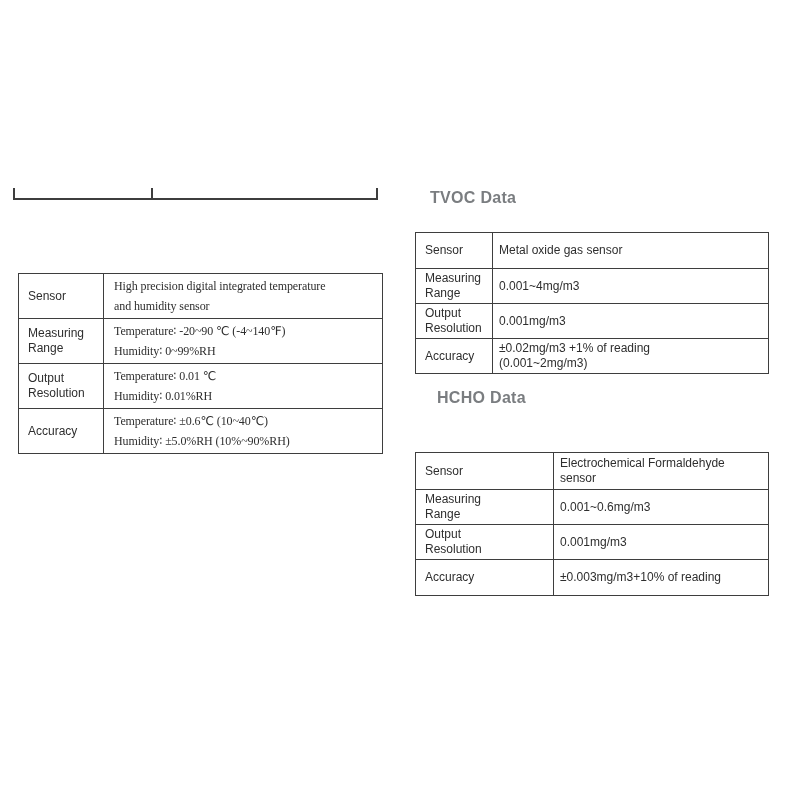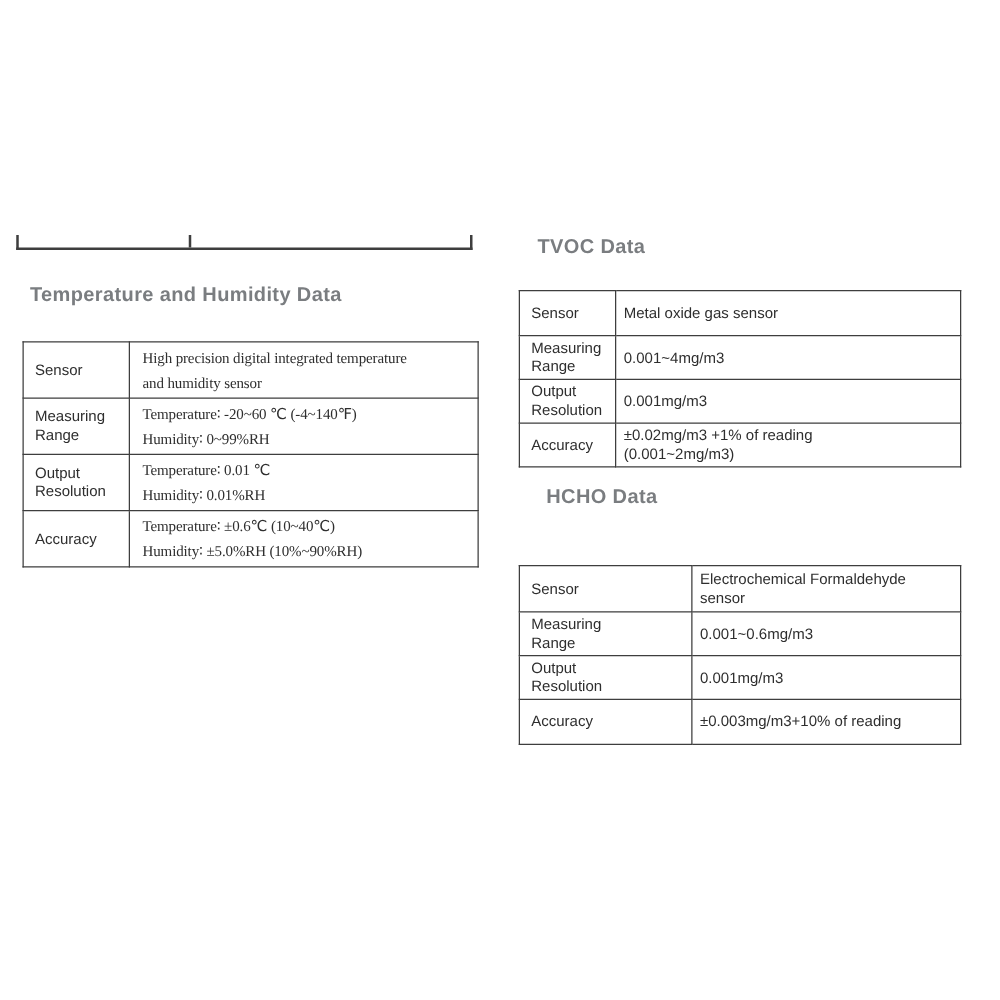--- a/index.html
+++ b/index.html
@@ -61,41 +61,40 @@
 </style>
 </head>
 <body>
 
 <div class="page">
 
   <div class="crop-table">
     <div class="crop-div"></div>
   </div>
 
-  <div class="heading" id="h-temp">Temperature and Humidity Data</div>
 
   <table class="spec" id="t-temp">
     <colgroup>
         <col class="c1">
         <col>
       </colgroup>
     <tbody>
         <tr>
       <td class="label">
         <span class="lbl">Sensor</span></td>
       <td class="value">
         <span class="line">High precision digital integrated temperature</span>
         <span class="line">and humidity sensor</span>
           </td>
     </tr>
     <tr>
       <td class="label">
         <span class="lbl">Measuring Range</span></td>
       <td class="value">
-        <span class="line">Temperature∶ -20~60 ℃ (-4~140℉)</span>
+        <span class="line">Temperature∶ -20~90 ℃ (-4~140℉)</span>
         <span class="line">Humidity∶ 0~99%RH</span>
           </td>
     </tr>
     <tr>
       <td class="label">
         <span class="lbl">Output Resolution</span></td>
       <td class="value">
         <span class="line">Temperature∶ 0.01 ℃</span>
         <span class="line">Humidity∶ 0.01%RH</span>
           </td>

